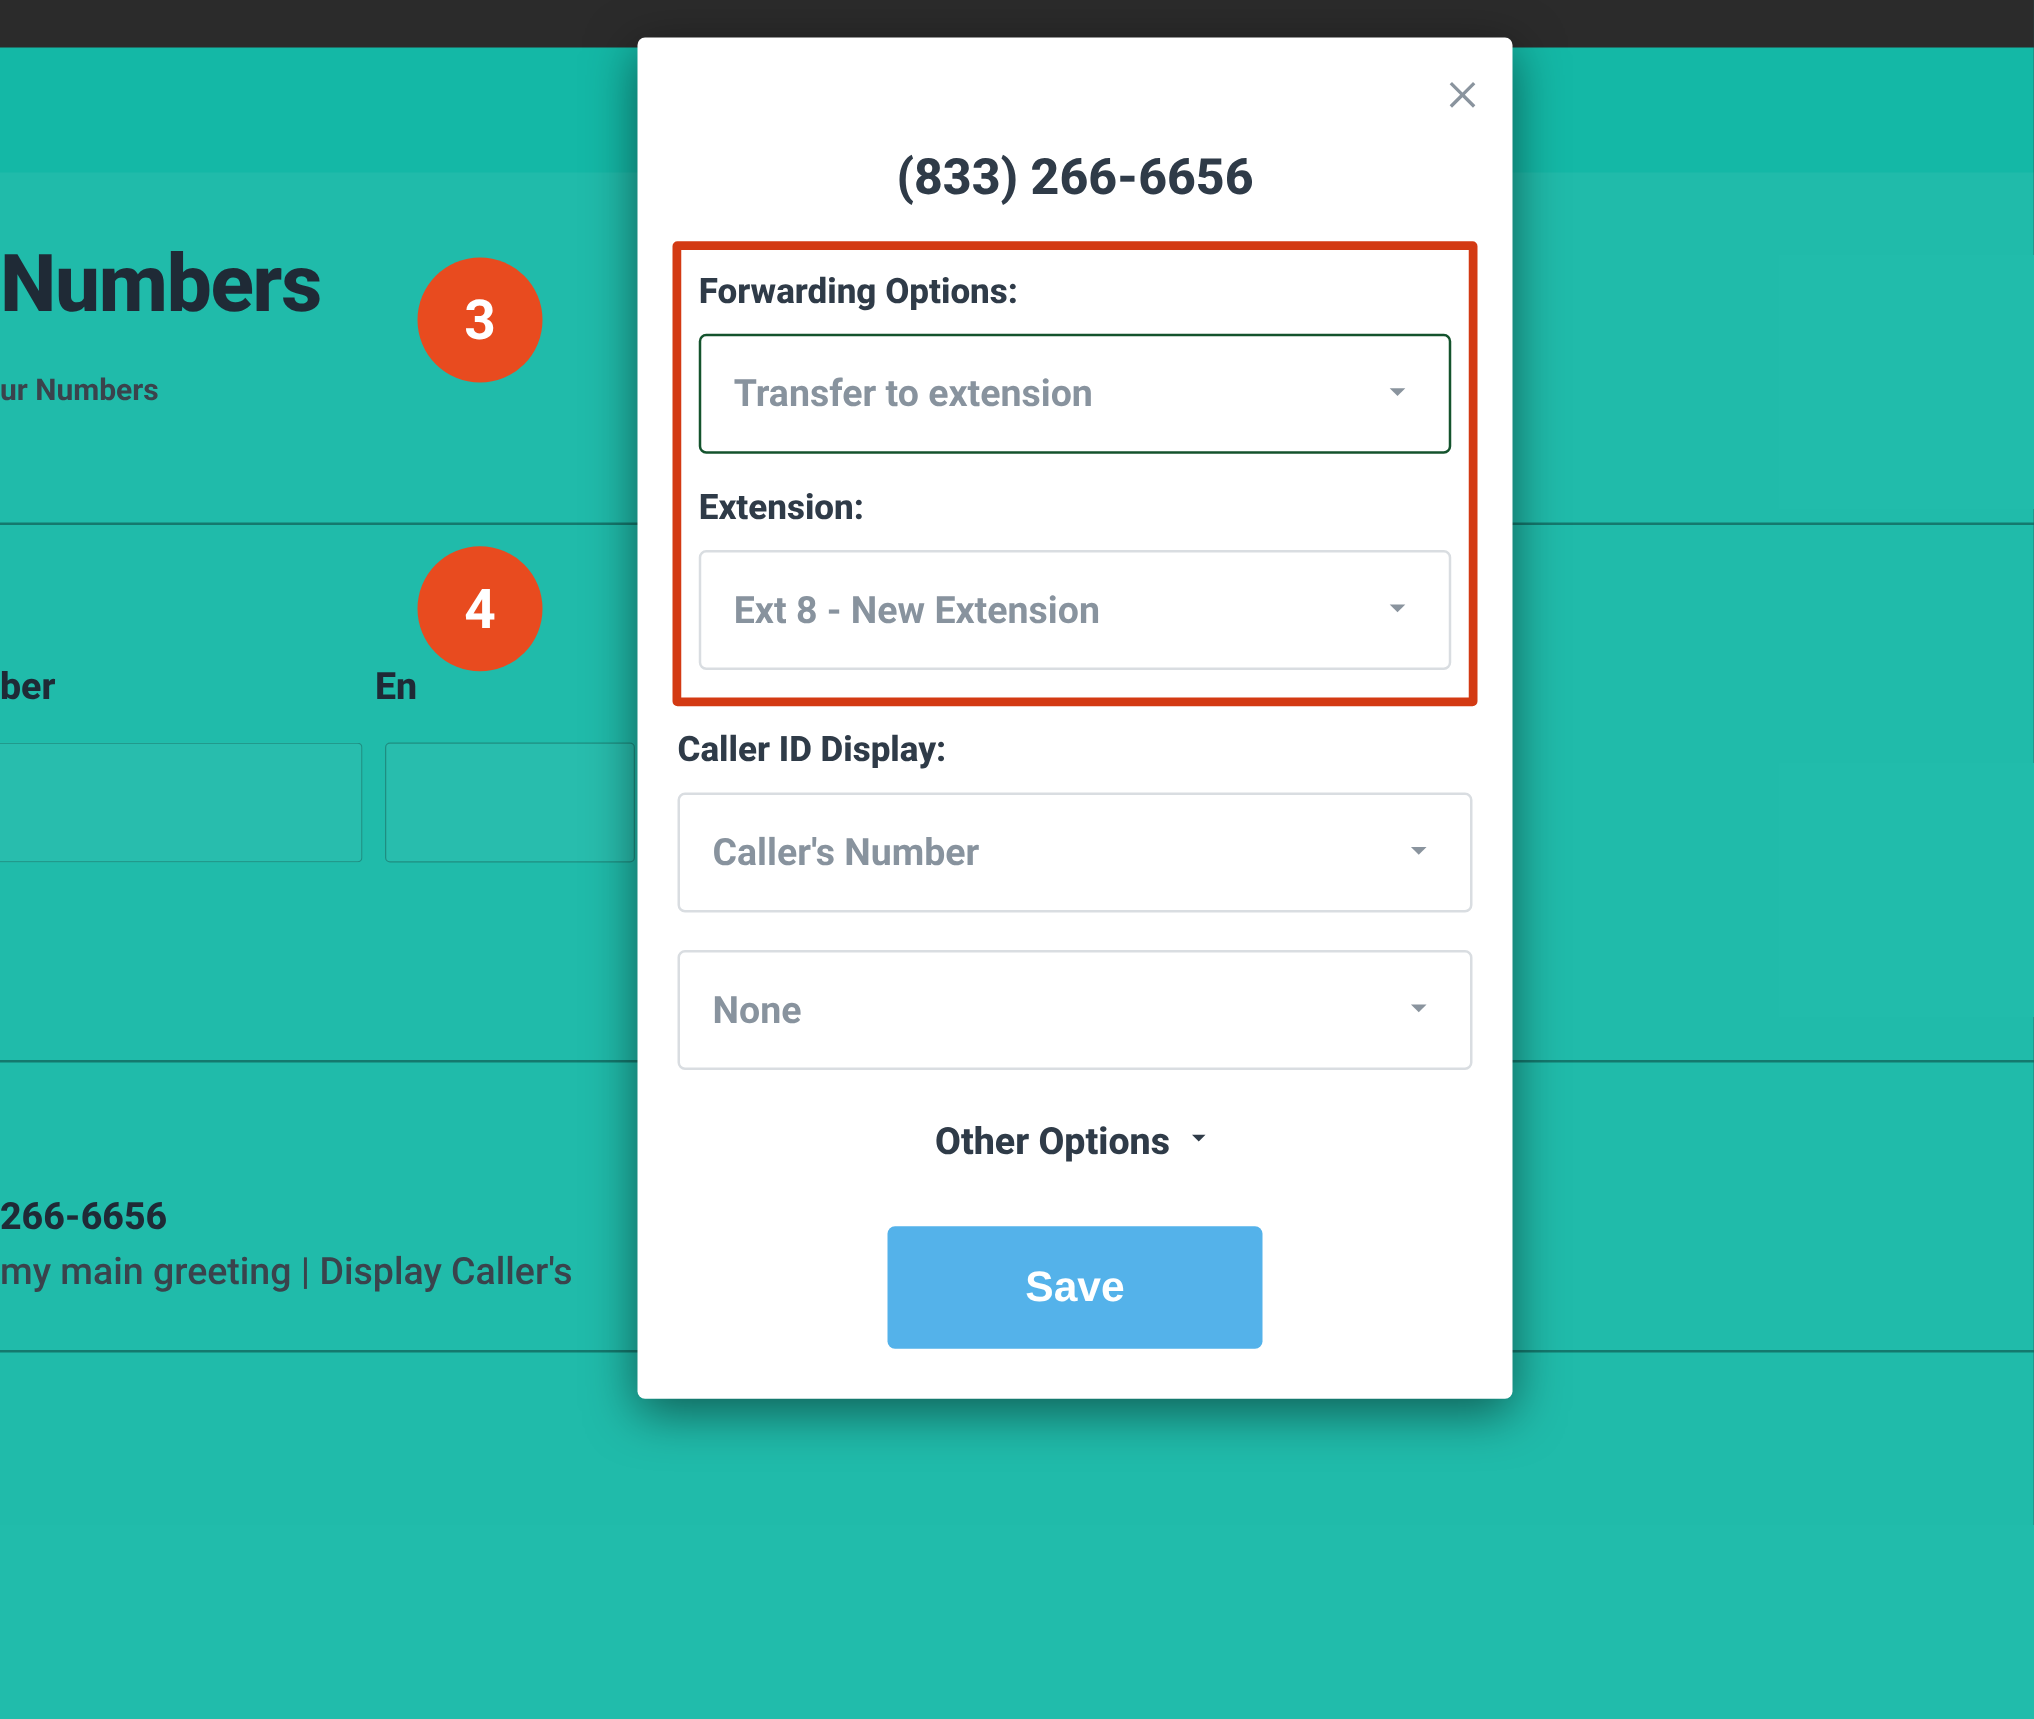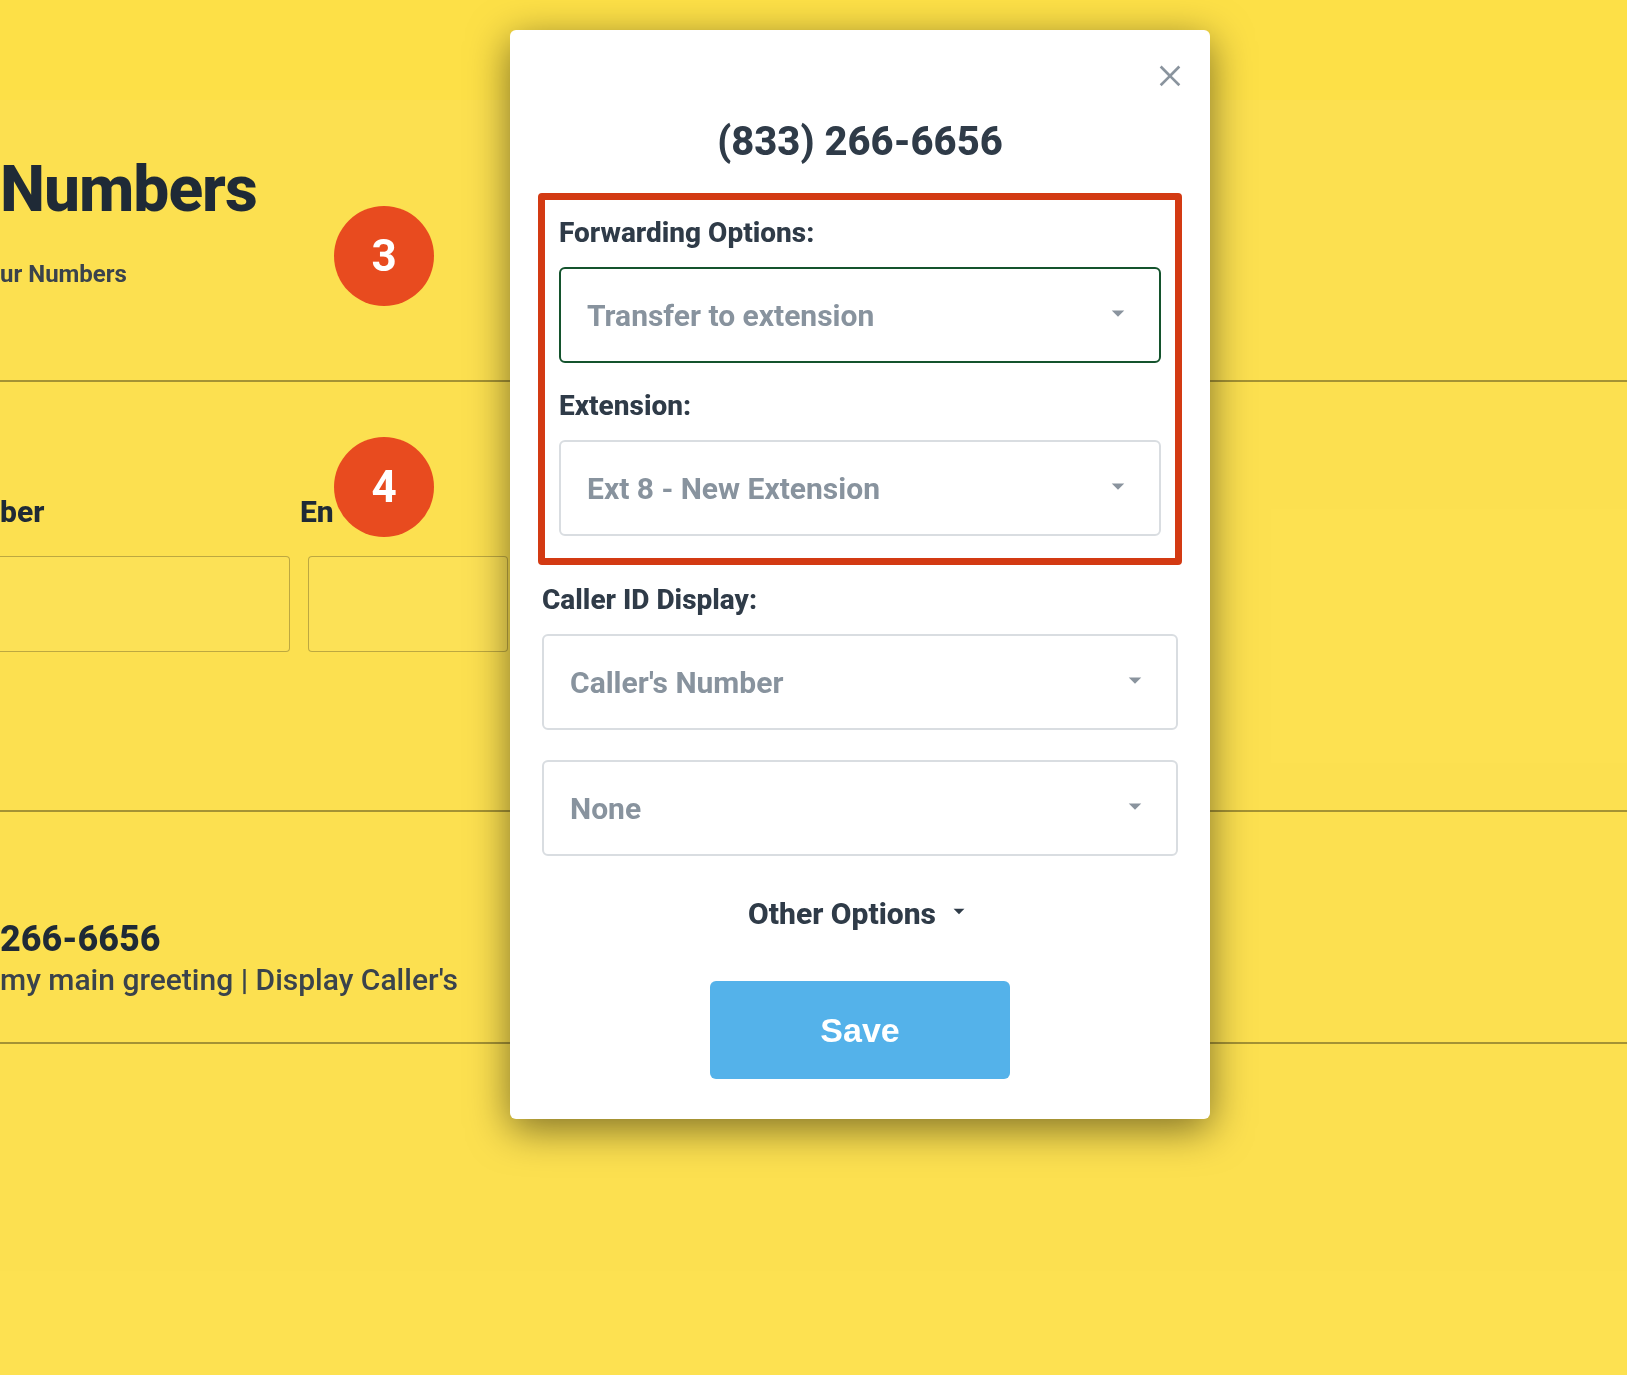--- a/index.html
+++ b/index.html
@@ -12,21 +12,22 @@
     .stage {
       position: relative;
       width: 1627px;
       height: 1375px;
       background: #2b2b2b;
     }
     
     .bg {
       position: absolute;
       inset: 0;
-      background: #fde047;
+      background: #14b8a6;
+      margin-top: 38px;
     }
     .bg-panel {
       position: absolute;
       left: 0;
       top: 100px;
       right: 0;
       bottom: 0;
       background: rgba(245,245,245,0.06);
     }
     .bg-title {
@@ -83,21 +84,21 @@
     }
     .bg-divider2 {
       position: absolute;
       left: 0; right: 0;
       top: 810px; height: 2px;
       background: rgba(0,0,0,0.35);
     }
     .bg-phone {
       position: absolute;
       left: 0; top: 918px;
-      font-size: 36px; font-weight: 800;
+      font-size: 30px; font-weight: 800;
       color: #1f2a36;
     }
     .bg-desc {
       position: absolute;
       left: 0; top: 962px;
       font-size: 30px; font-weight: 500;
       color: #3a434c;
     }
     .bg-divider3 {
       position: absolute;

